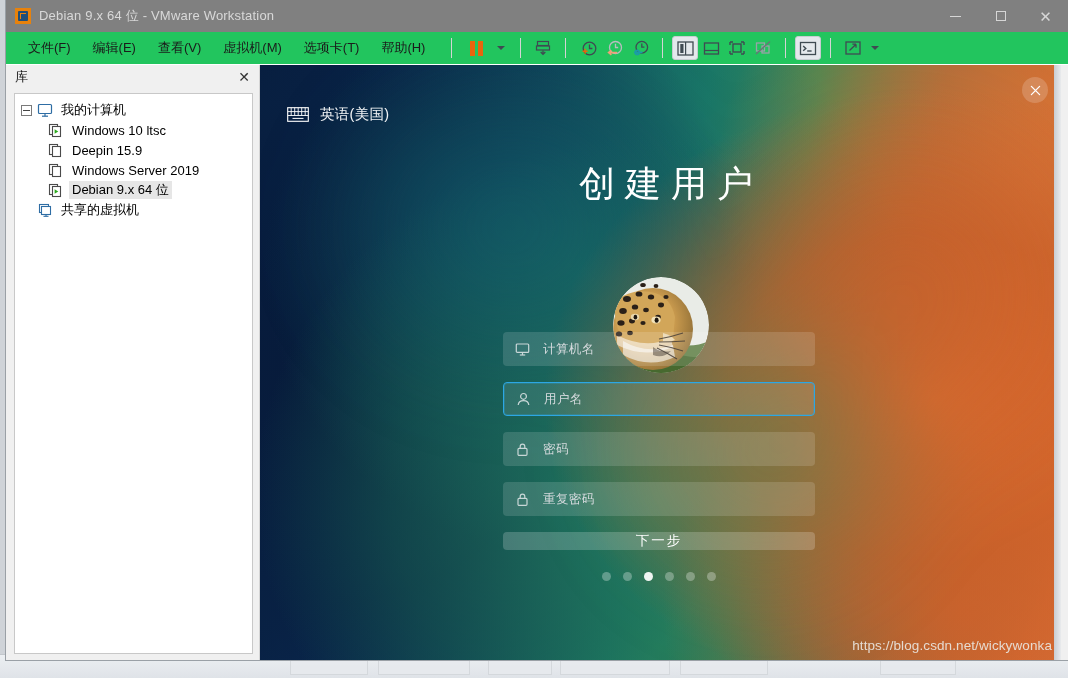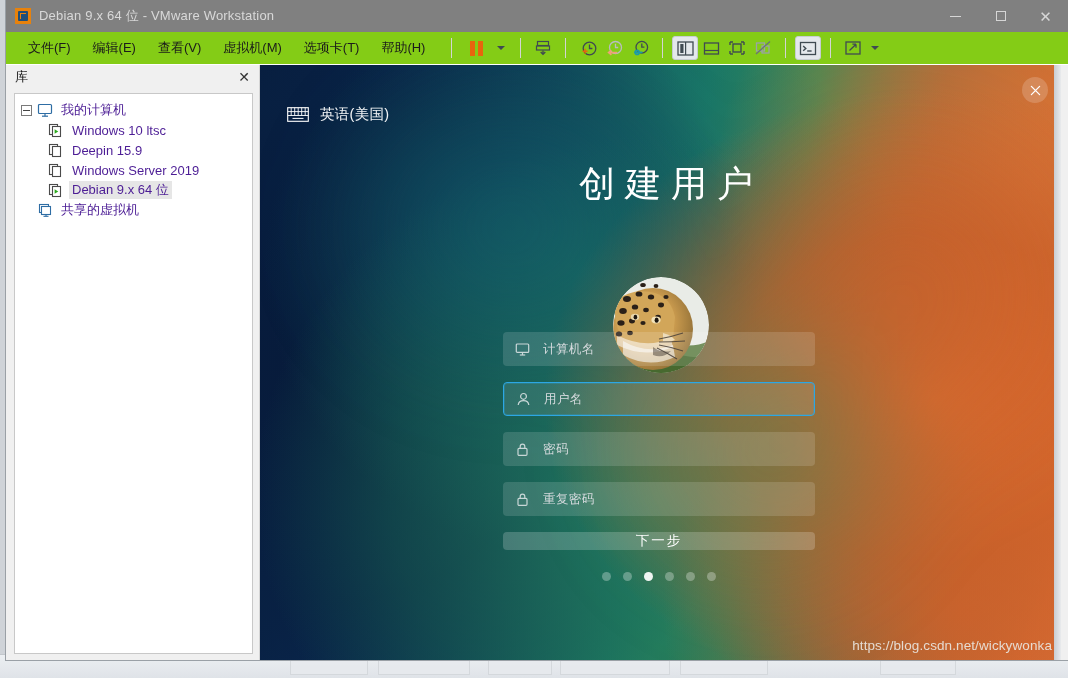--- a/index.html
+++ b/index.html
@@ -25,21 +25,21 @@
   .vm-logo .l2{position:absolute;left:3px;top:3px;width:10px;height:10px;border:2px solid #1f4e79;background:#e8820c;border-radius:1px;}
   .vm-logo .l3{position:absolute;left:6px;top:6px;width:6px;height:6px;background:#1f4e79;}
   .title-text{color:#d8d8d8;font-size:13px;letter-spacing:.2px;}
   .win-btns{margin-left:auto;display:flex;height:32px;}
   .win-btn{width:45px;height:32px;display:flex;align-items:center;justify-content:center;color:#d6d6d6;}
   .wb-min{width:11px;height:1px;background:#d6d6d6;display:block;}
   .wb-max{width:10px;height:10px;border:1px solid #d6d6d6;display:block;}
   .wb-cls{font-size:15px;line-height:1;}
 
   
-  .menubar{height:33px;background:#84cc16;display:flex;align-items:center;padding-left:12px;border-bottom:1px solid #ffffff;}
+  .menubar{height:33px;background:#22c55e;display:flex;align-items:center;padding-left:12px;border-bottom:1px solid #ffffff;}
   .menu-item{font-size:13px;color:#1b1b1b;padding:3px 10px;margin-right:2px;border-radius:2px;white-space:nowrap;}
 
   .tb-sep{width:1px;height:20px;background:#d4d4d4;margin:0 9px;}
   .tb-btn{width:26px;height:24px;display:flex;align-items:center;justify-content:center;border-radius:3px;position:relative;}
   .tb-btn.active{background:#e4e8ec;border:1px solid #c7ccd1;}
   .caret{width:0;height:0;border-left:4px solid transparent;border-right:4px solid transparent;border-top:4px solid #3f4a52;}
   .pause-ico{display:flex;gap:3px;}
   .pause-ico i{display:block;width:5px;height:15px;background:#e8650d;}
 
   
@@ -49,21 +49,21 @@
   .library{width:254px;height:595px;background:#f0f0f0;display:flex;flex-direction:column;border-right:1px solid #d5d5d5;}
   .lib-head{height:24px;display:flex;align-items:center;padding:0 6px 0 9px;}
   .lib-title{font-size:13px;color:#111;}
   .lib-close{margin-left:auto;font-size:14px;color:#333;width:18px;height:18px;display:flex;align-items:center;justify-content:center;}
   .lib-search{margin:3px 6px 0 8px;height:22px;background:#fff;border:1px solid #ababab;display:flex;align-items:center;padding:0 4px;}
   .srch-ico{width:14px;height:14px;flex:0 0 auto;margin:0 4px 0 2px;}
   .srch-input{border:0;outline:0;flex:1;font-size:12px;color:#7b7b7b;font-family:inherit;background:transparent;}
   .srch-input::placeholder{color:#7b7b7b;}
   .srch-caret{width:0;height:0;border-left:4px solid transparent;border-right:4px solid transparent;border-top:5px solid #3a3a3a;margin:0 4px;}
   .lib-tree{margin:4px 6px 6px 8px;flex:1;background:#fff;border:1px solid #c8c8c8;padding:6px 0 0 0;overflow:auto;}
-  .tnode{display:flex;align-items:center;height:20px;padding-left:6px;font-size:13px;color:#4c1d95;white-space:nowrap;}
+  .tnode{display:flex;align-items:center;height:20px;padding-left:6px;font-size:13px;color:#000000;white-space:nowrap;}
   .tnode.selected .tlabel{background:#e6e6e6;}
   .expander{width:11px;height:11px;border:1px solid #7a7a7a;background:#fff;display:flex;align-items:center;justify-content:center;margin-right:5px;flex:0 0 auto;}
   .expander i{width:7px;height:1px;background:#444;display:block;}
   .tindent{width:27px;flex:0 0 auto;}
   .tindent2{width:16px;flex:0 0 auto;}
   .ticon{width:16px;height:15px;margin-right:5px;flex:0 0 auto;}
   .tlabel{padding:0 3px;}
 
   
   .vmscreen{position:relative;width:801px;height:595px;overflow:hidden;background:#07203d;}

